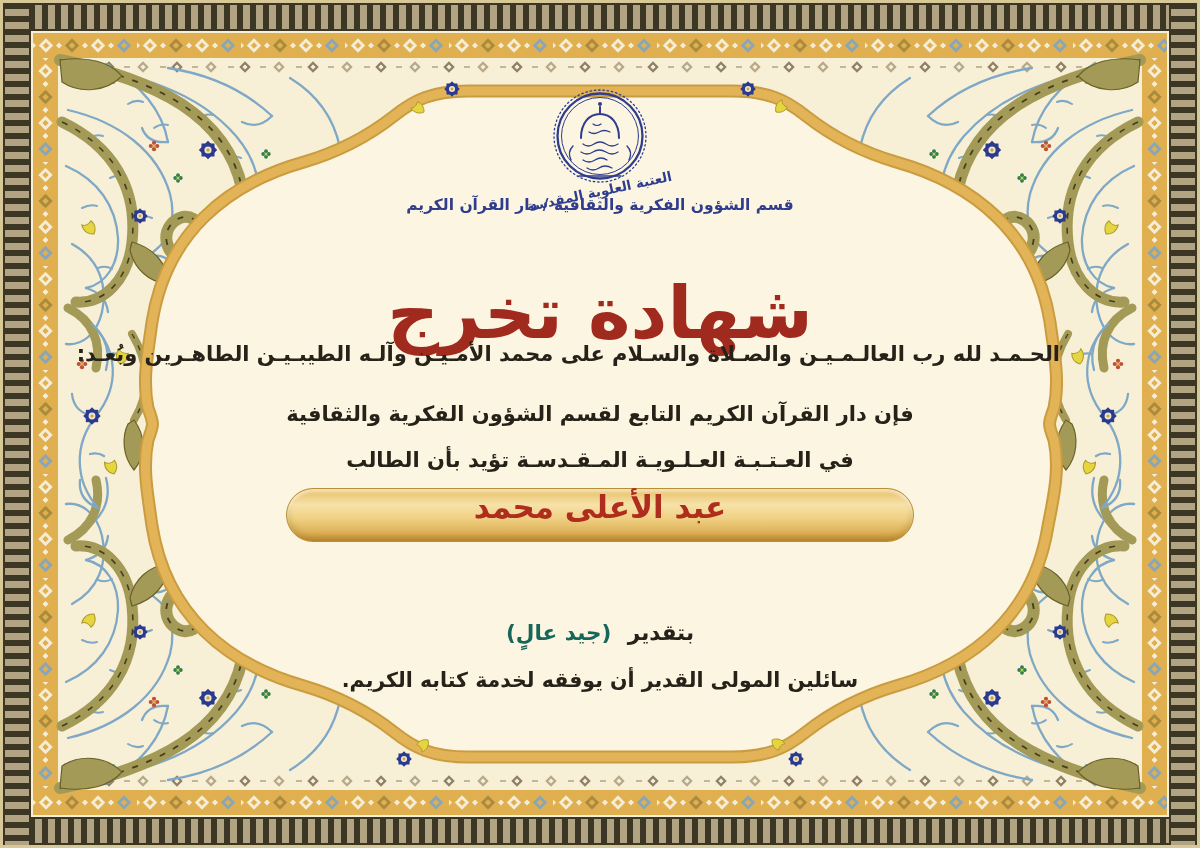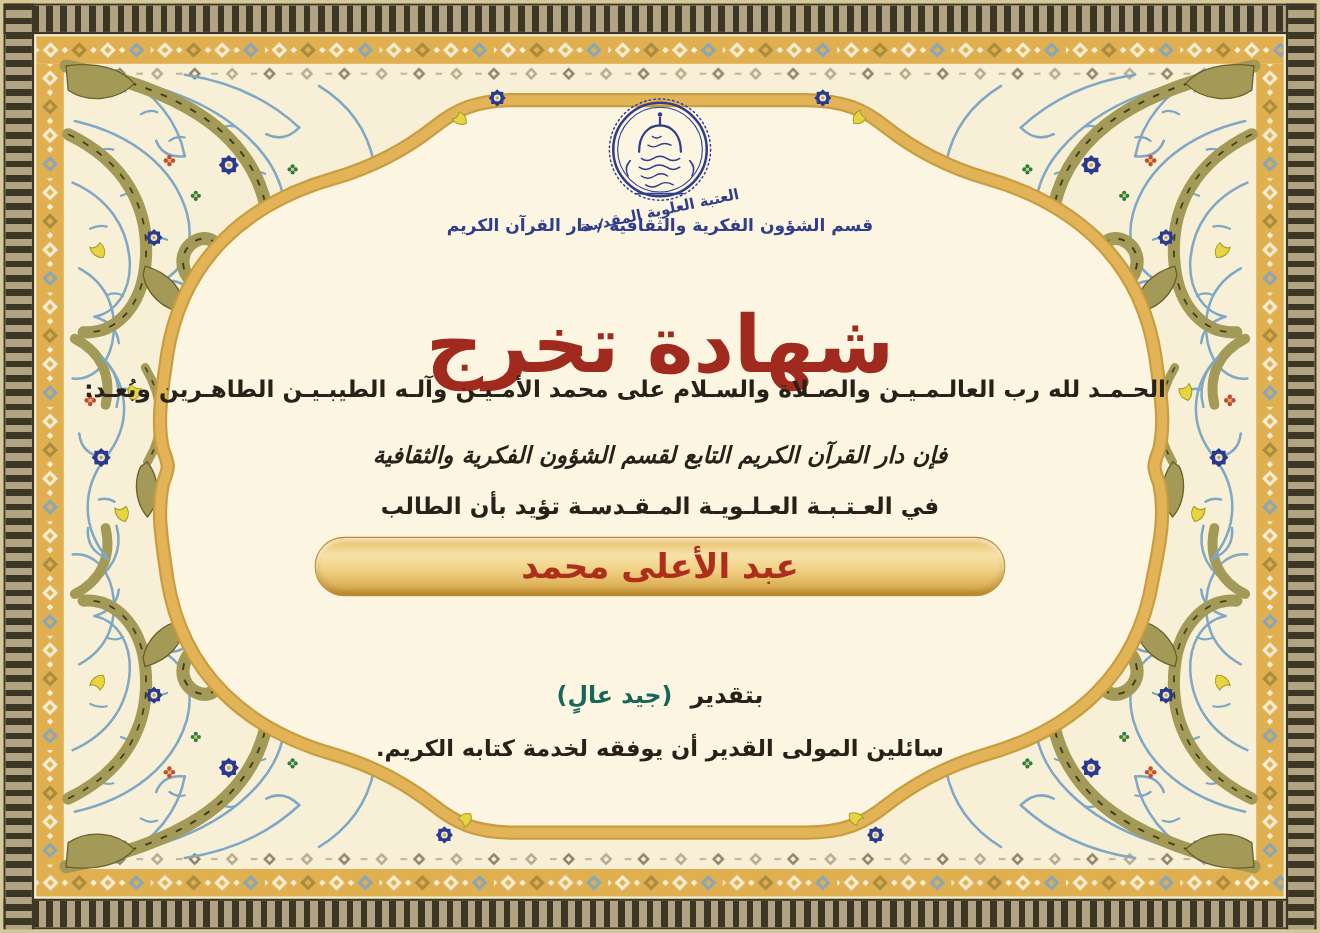--- a/index.html
+++ b/index.html
@@ -22,34 +22,34 @@
   .stripe-left{left:3px}.stripe-right{right:3px}
 
   .decor{position:absolute;inset:0;pointer-events:none;}
 
   
   .t-line{position:absolute;left:140px;right:140px;text-align:center;direction:rtl;
     font-weight:bold;color:#262219;white-space:nowrap;}
   .dept{top:196px;font-size:15.5px;color:#2f3d8c;letter-spacing:0;}
   .title{top:230px;font-size:72px;color:#a12a1e;line-height:1.2;margin-top:40px;}
   .preamble{top:342px;font-size:21px;}
-  .body1{top:402px;font-size:21px;font-style:italic;}
+  .body1{top:402px;font-size:21px;}
   .body2{top:448px;font-size:21px;}
   .course{top:564px;font-size:20.5px;}
   .gradeline{top:620px;font-size:21.5px;}
   .gradeline .g-label{margin-inline-end:9px;color:#262219;}
   .gradeline .g-value{color:#17665a;}
   .closing{top:668px;font-size:20.5px;}
 
   .name-pill{
     position:absolute;top:488px;left:286px;width:628px;height:54px;
     border-radius:28px;border:1px solid #b98f35;box-sizing:border-box;
     background:linear-gradient(180deg,#e7bd63 0%,#f6e2a9 30%,#f0d285 55%,#ddb057 85%,#c89439 100%);
     box-shadow:inset 0 3px 3px rgba(255,255,255,.55), inset 0 -4px 6px rgba(130,85,10,.28);
-    display:flex;align-items:center;justify-content:center;
+    display:flex;align-items:flex-start;justify-content:center;
   }
   .name-pill .name{font-weight:bold;font-size:31px;color:#ae2d1c;direction:rtl;white-space:nowrap;}
 
   .logo-wrap{position:absolute;top:88px;left:515px;width:170px;height:122px;}
 </style>
 </head>
 <body>
 
 <div class="stage">
 

